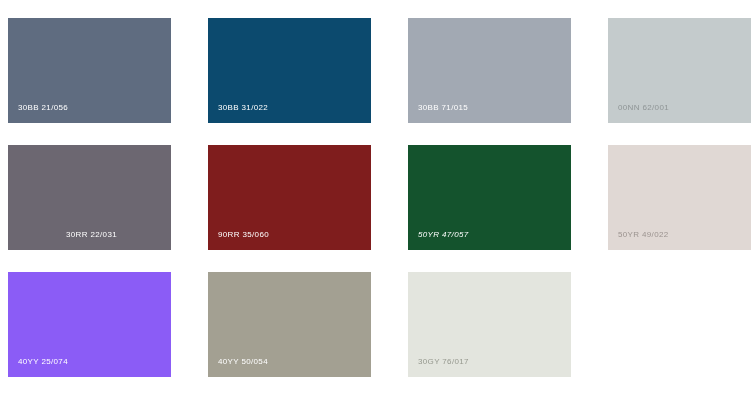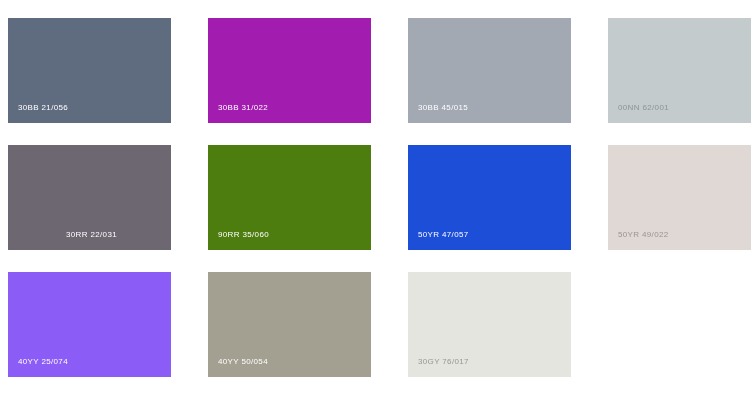--- a/index.html
+++ b/index.html
@@ -47,36 +47,36 @@
     font-family: "Liberation Sans", sans-serif;
   }
 </style>
 </head>
 <body>
 
 <div id="palette-grid">
     <div class="swatch" style="background-color: rgb(95, 108, 128);">
       <span class="swatch-label" style="color: rgb(255, 255, 255);">30BB 21/056</span>
     </div>
-    <div class="swatch" style="background-color: #a21caf;">
+    <div class="swatch" style="background-color: #0c4a6e;">
       <span class="swatch-label" style="color: rgb(255, 255, 255);">30BB 31/022</span>
     </div>
     <div class="swatch" style="background-color: rgb(162, 169, 179);">
-      <span class="swatch-label" style="color: rgb(255, 255, 255);">30BB 45/015</span>
+      <span class="swatch-label" style="color: rgb(255, 255, 255);">30BB 71/015</span>
     </div>
     <div class="swatch" style="background-color: rgb(196, 203, 204);">
       <span class="swatch-label" style="color: rgb(143, 149, 150);">00NN 62/001</span>
     </div>
     <div class="swatch" style="background-color: rgb(108, 103, 113);">
       <span class="swatch-label" style="color: rgb(255, 255, 255); margin-left: 48px;">30RR 22/031</span>
     </div>
-    <div class="swatch" style="background-color: #4d7c0f; padding-left: 32px;">
+    <div class="swatch" style="background-color: #7f1d1d; padding-left: 32px;">
       <span class="swatch-label" style="color: rgb(255, 255, 255);">90RR 35/060</span>
     </div>
-    <div class="swatch" style="background-color: #1d4ed8;">
+    <div class="swatch" style="background-color: #14532d; font-style: italic;">
       <span class="swatch-label" style="color: rgb(255, 255, 255);">50YR 47/057</span>
     </div>
     <div class="swatch" style="background-color: rgb(224, 216, 212);">
       <span class="swatch-label" style="color: rgb(155, 147, 143);">50YR 49/022</span>
     </div>
     <div class="swatch" style="background-color: #8b5cf6; text-decoration: underline;">
       <span class="swatch-label" style="color: rgb(255, 255, 255);">40YY 25/074</span>
     </div>
     <div class="swatch" style="background-color: rgb(163, 160, 146);">
       <span class="swatch-label" style="color: rgb(255, 255, 255);">40YY 50/054</span>

